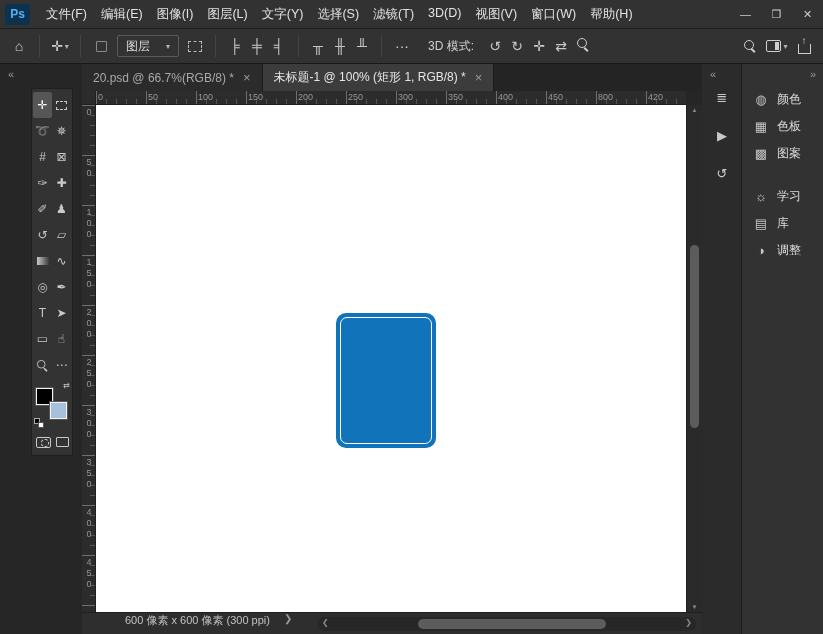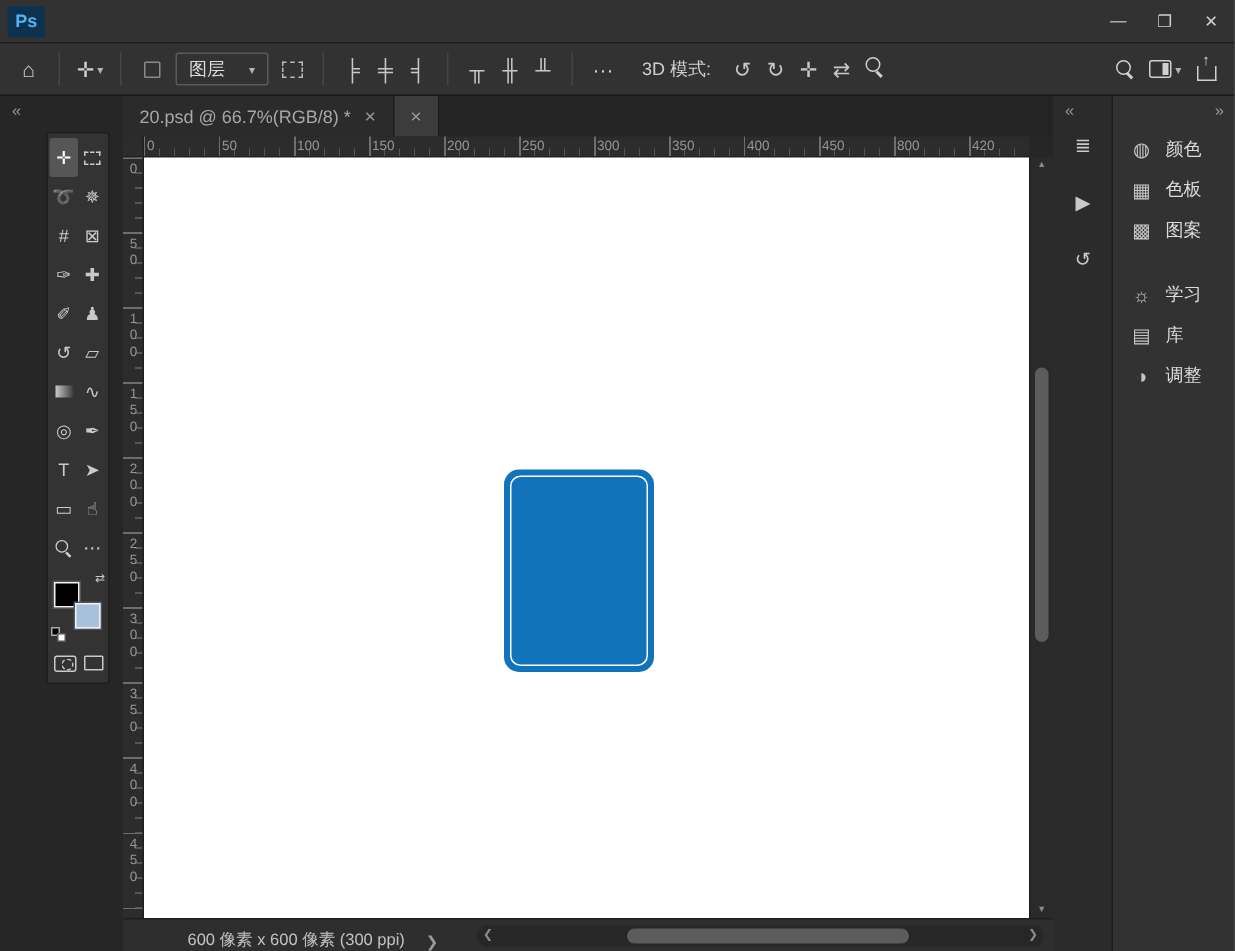--- a/index.html
+++ b/index.html
@@ -95,21 +95,21 @@
   .canvas-viewport{position:absolute;left:14px;top:41px;right:16px;bottom:22px;background:#ffffff;overflow:hidden}
   .shape-rect{position:absolute;left:240px;top:208px;width:100px;height:135px;border-radius:10px}
   .shape-rect::after{content:"";position:absolute;inset:4px;border:1.5px solid #ffffff;border-radius:7px}
   .vscroll{position:absolute;right:0;top:41px;width:16px;bottom:22px;background:#2a2a2a;border-left:1px solid #1f1f1f}
   .vscroll .arrow{position:absolute;left:0;right:0;text-align:center;font-size:6px;color:#8a8a8a}
   .vscroll .up{top:2px}.vscroll .down{bottom:2px}
   .vthumb{position:absolute;left:3px;right:3px;top:140px;height:183px;background:#5c5c5c;border-radius:5px}
 
   
   .statusbar{position:absolute;left:0;right:0;bottom:0;height:22px;background:#2e2e2e;
-             border-top:1px solid #1f1f1f;display:flex;align-items:flex-end;font-size:11px;color:#c2c2c2}
+             border-top:1px solid #1f1f1f;display:flex;align-items:flex-start;font-size:11px;color:#c2c2c2}
   .status-text{margin-left:43px;white-space:nowrap}
   .status-chevron{margin-left:14px;color:#9a9a9a;font-size:10px}
   .hscroll{position:absolute;left:236px;right:6px;top:4px;height:14px;background:#272727;border-radius:7px}
   .hscroll .arrow{position:absolute;top:1px;font-size:8px;color:#8a8a8a}
   .hscroll .left{left:4px}.hscroll .right{right:4px}
   .hthumb{position:absolute;top:2px;height:10px;left:100px;width:188px;background:#5c5c5c;border-radius:5px}
 
   
   .right-rail{position:absolute;right:0;top:64px;bottom:0;width:121px;display:flex}
   .icon-dock{width:40px;background:#2b2b2b;border-right:1px solid #1c1c1c;position:relative}
@@ -123,20 +123,33 @@
   .p-icon{width:16px;text-align:center;color:#c5c5c5;font-size:13px}
   .panel-gap{height:16px}
 </style>
 </head>
 <body>
 
 <div id="root">
 
   <div class="menubar">
     <div class="ps-logo">Ps</div>
+    <div class="menus">
+      <span class="menu-item">文件(F)</span>
+      <span class="menu-item">编辑(E)</span>
+      <span class="menu-item">图像(I)</span>
+      <span class="menu-item">图层(L)</span>
+      <span class="menu-item">文字(Y)</span>
+      <span class="menu-item">选择(S)</span>
+      <span class="menu-item">滤镜(T)</span>
+      <span class="menu-item">3D(D)</span>
+      <span class="menu-item">视图(V)</span>
+      <span class="menu-item">窗口(W)</span>
+      <span class="menu-item">帮助(H)</span>
+    </div>
     <div class="win-controls">
       <span class="win-btn">—</span>
       <span class="win-btn">❐</span>
       <span class="win-btn">✕</span>
     </div>
   </div>
 
   <div class="optionsbar">
     <span class="opt-icon">⌂</span>
     <span class="opt-sep"></span>
@@ -276,20 +289,21 @@
     </div>
   </div>
 
   <div class="doc-area">
     <div class="tabbar">
       <div class="tab">
         <span>20.psd @ 66.7%(RGB/8) *</span>
         <span class="tab-close">×</span>
       </div>
       <div class="tab active">
+        <span>未标题-1 @ 100% (矩形 1, RGB/8) *</span>
         <span class="tab-close">×</span>
       </div>
     </div>
 
     <div class="ruler-corner"></div>
 
     <div class="ruler-h">
       <span class="rnum" style="left:2px">0</span>
       <span class="rnum" style="left:52px">50</span>
       <span class="rnum" style="left:102px">100</span>

